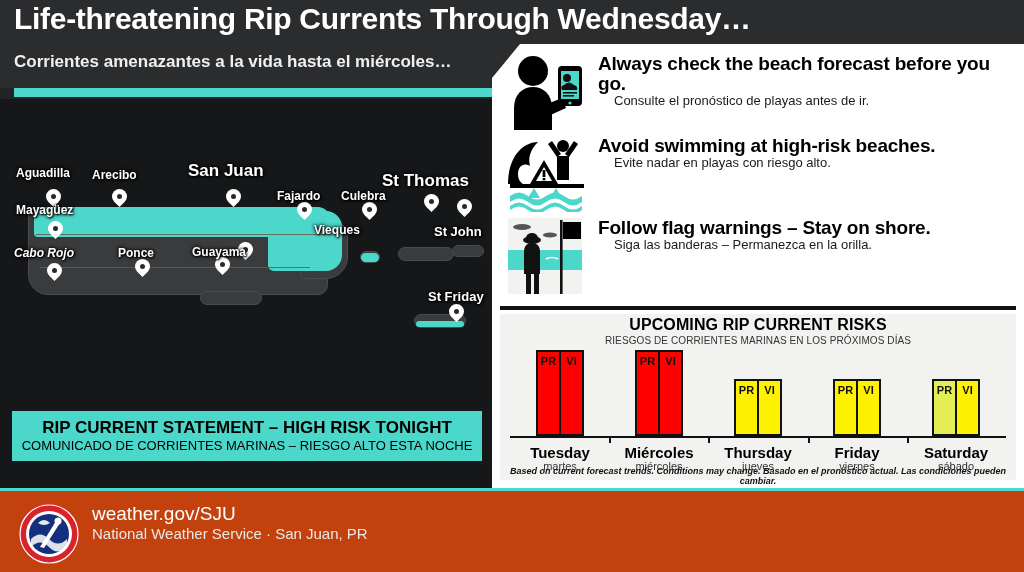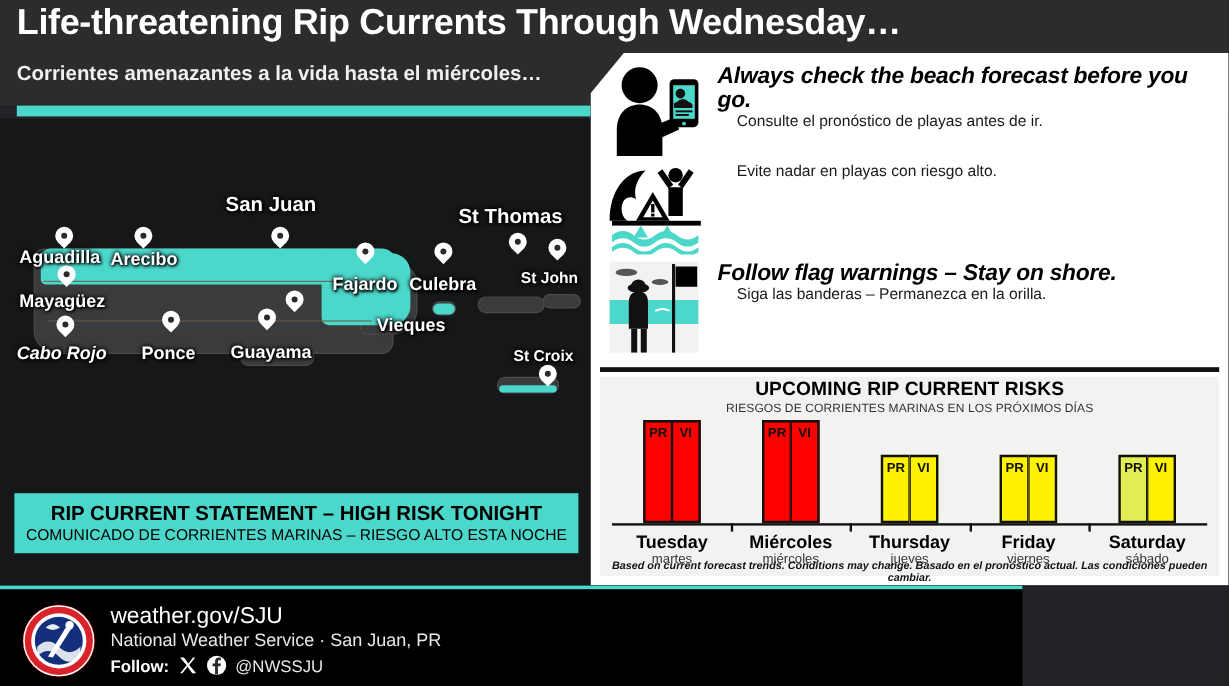--- a/index.html
+++ b/index.html
@@ -54,21 +54,21 @@
   }
   .pin::after {
     content: ""; position: absolute; left: 5px; top: 4.5px;
     width: 5px; height: 5px; border-radius: 50%; background: #2a2a2a;
   }
   .mlabel {
     position: absolute; color: #ffffff; font-weight: bold;
     white-space: nowrap; text-shadow: 0 0 4px #000, 0 0 3px #000, 1px 1px 2px #000;
   }
   .mlabel.sm { font-size: 13px; }
-  .mlabel.md { font-size: 15px; margin-top: 40px; }
+  .mlabel.md { font-size: 12px; }
   .mlabel.lg { font-size: 17px; }
 
   
   .statement {
     position: absolute; left: 12px; top: 411px; width: 470px; height: 50px;
     background: #4cd7cb; display: flex; flex-direction: column;
     align-items: center; justify-content: center; line-height: 1.1;
   }
   .statement .l1 { font-size: 17px; font-weight: bold; color: #000; white-space: nowrap; }
   .statement .l2 { font-size: 13px; color: #000; white-space: nowrap; margin-top: 2px; }
@@ -79,21 +79,20 @@
     background: #ffffff;
     clip-path: polygon(28px 0, 532px 0, 532px 444px, 0 444px, 0 34px);
   }
   .tips { position: absolute; left: 0; top: 0; width: 532px; height: 259px; }
   .tip { position: absolute; left: 14px; width: 510px; height: 78px; }
   .tip-icon { position: absolute; left: 0; top: 0; width: 82px; height: 76px; }
   .tip-text { position: absolute; left: 92px; top: 0; width: 418px; }
   .tip-en {
     font-size: 19px; font-weight: bold; color: #000; line-height: 1.04;
     letter-spacing: -0.2px;
-    font-style: italic;
   }
   .tip-es {
     font-size: 13px; color: #1a1a1a; line-height: 1.1; margin-left: 16px;
   }
   .panel-divider {
     position: absolute; left: 8px; top: 262px; width: 516px; height: 4px; background: #111;
   }
 
   
   .chart {
@@ -124,22 +123,22 @@
   .daylabel { position: absolute; text-align: center; width: 110px; }
   .daylabel .en { font-size: 15px; font-weight: bold; color: #000; }
   .daylabel .es { font-size: 11px; color: #333; margin-top: -1px; }
   .disclaimer {
     position: absolute; left: 0; top: 152px; width: 516px; text-align: center;
     font-size: 9px; font-style: italic; font-weight: bold; color: #111;
   }
 
   
   .footer {
-    position: absolute; left: 0; top: 488px; width: 852px; height: 84px;
-    background: #000000; border-top: 3px solid #4cd7cb;
+    position: absolute; left: 0; top: 488px; width: 1024px; height: 84px;
+    background: #c2410c; border-top: 3px solid #4cd7cb;
   }
   .logo { position: absolute; left: 18px; top: 12px; width: 62px; height: 62px; }
   .f-url {
     position: absolute; left: 92px; top: 12px;
     font-size: 19px; color: #ffffff;
   }
   .f-office {
     position: absolute; left: 92px; top: 34px;
     font-size: 15px; color: #e8e8e8;
   }
@@ -199,21 +198,21 @@
     <div class="mlabel lg" style="left:188px; top:62px;">San Juan</div>
     <div class="mlabel md" style="left:16px; top:104px;">Mayagüez</div>
     <div class="mlabel md" style="left:277px; top:90px;">Fajardo</div>
     <div class="mlabel md" style="left:341px; top:90px;">Culebra</div>
     <div class="mlabel lg" style="left:382px; top:72px;">St Thomas</div>
     <div class="mlabel md" style="left:14px; top:147px;font-style:italic;">Cabo Rojo</div>
     <div class="mlabel md" style="left:118px; top:147px;">Ponce</div>
     <div class="mlabel md" style="left:192px; top:146px;">Guayama</div>
     <div class="mlabel md" style="left:314px; top:124px;">Vieques</div>
     <div class="mlabel sm" style="left:434px; top:125px;">St John</div>
-    <div class="mlabel sm" style="left:428px; top:190px;">St Croix</div>
+    <div class="mlabel sm" style="left:428px; top:190px;">St Friday</div>
   </div>
 
   <div class="statement">
     <div class="l1">RIP CURRENT STATEMENT – HIGH RISK TONIGHT</div>
     <div class="l2">COMUNICADO DE CORRIENTES MARINAS  – RIESGO ALTO ESTA NOCHE</div>
   </div>
 
   <div class="panel">
 
     <div class="tips">
@@ -252,20 +251,21 @@
             <rect x="36.6" y="34" width="2.8" height="7" fill="#000"></rect>
             <rect x="36.6" y="42" width="2.8" height="2.4" fill="#000"></rect>
             <rect x="4" y="48" width="74" height="4" fill="#000"></rect>
             <path d="M22 62 l6 -10 l6 10 Z" fill="#4cd7cb"></path>
             <path d="M44 62 l6 -10 l6 10 Z" fill="#4cd7cb"></path>
             <path d="M4 60 q9 -7 18 0 q9 7 18 0 q9 -7 18 0 q9 7 18 0 v6 q-9 7 -18 0 q-9 -7 -18 0 q-9 7 -18 0 q-9 -7 -18 0 Z" fill="#4cd7cb"></path>
             <path d="M4 70 q9 -7 18 0 q9 7 18 0 q9 -7 18 0 q9 7 18 0 v4 q-9 7 -18 0 q-9 -7 -18 0 q-9 7 -18 0 q-9 -7 -18 0 Z" fill="#4cd7cb"></path>
           </svg>
         </div>
         <div class="tip-text">
+          <div class="tip-en">Avoid swimming at high-risk beaches.</div>
           <div class="tip-es">Evite nadar en playas con riesgo alto.</div>
         </div>
       </div>
 
       <div class="tip" style="top:174px;">
         <div class="tip-icon">
           <svg viewBox="0 0 82 76" width="82" height="76">
             <rect x="2" y="0" width="74" height="32" fill="#f2f2f0"></rect>
             <rect x="2" y="32" width="74" height="20" fill="#4cd7cb"></rect>
             <rect x="2" y="52" width="74" height="24" fill="#f2f2f0"></rect>
@@ -356,30 +356,15 @@
         <circle cx="31" cy="31" r="20" fill="#14307c"></circle>
         <path d="M13 36 q9 -9 18 0 q9 9 18 0 v8 q-9 9 -18 0 q-9 -9 -18 0 Z" fill="#ffffff" opacity=".85"></path>
         <path d="M20 20 q6 -6 12 0 q-6 4 -12 0 Z" fill="#ffffff" opacity=".9"></path>
         <path d="M38 18 L22 44 L26 45 L42 20 Z" fill="#ffffff"></path>
         <circle cx="40" cy="18" r="3.5" fill="#ffffff"></circle>
         <circle cx="31" cy="31" r="29" fill="none" stroke="#ffffff" stroke-width="1.2"></circle>
       </svg>
     </div>
     <div class="f-url">weather.gov/SJU</div>
     <div class="f-office">National Weather Service · San Juan, PR</div>
-    <div class="f-follow-row">
-      <span class="f-follow">Follow:</span>
-      <span class="sm-icon">
-        <svg viewBox="0 0 17 17" width="17" height="17">
-          <path d="M2 2 L7.5 8.4 L2.2 15 H4 L8.3 9.6 L12.2 15 H15.5 L9.7 8.2 L14.7 2 H12.9 L8.9 7 L5.3 2 Z" fill="#ffffff"></path>
-        </svg>
-      </span>
-      <span class="sm-icon">
-        <svg viewBox="0 0 17 17" width="17" height="17">
-          <circle cx="8.5" cy="8.5" r="8" fill="#ffffff"></circle>
-          <path d="M9.6 16 V9.3 h2.1 l.35 -2.4 H9.6 V5.5 c0 -.7.2 -1.2 1.2 -1.2 h1.3 V2.2 C11.8 2.1 11 2 10.2 2 8.4 2 7.2 3.1 7.2 5.2 v1.7 H5.1 v2.4 h2.1 V16 Z" fill="#2b2c2e"></path>
-        </svg>
-      </span>
-      <span class="f-handle">@NWSSJU</span>
-    </div>
 
   </div>
 </div>
 
 </body></html>

